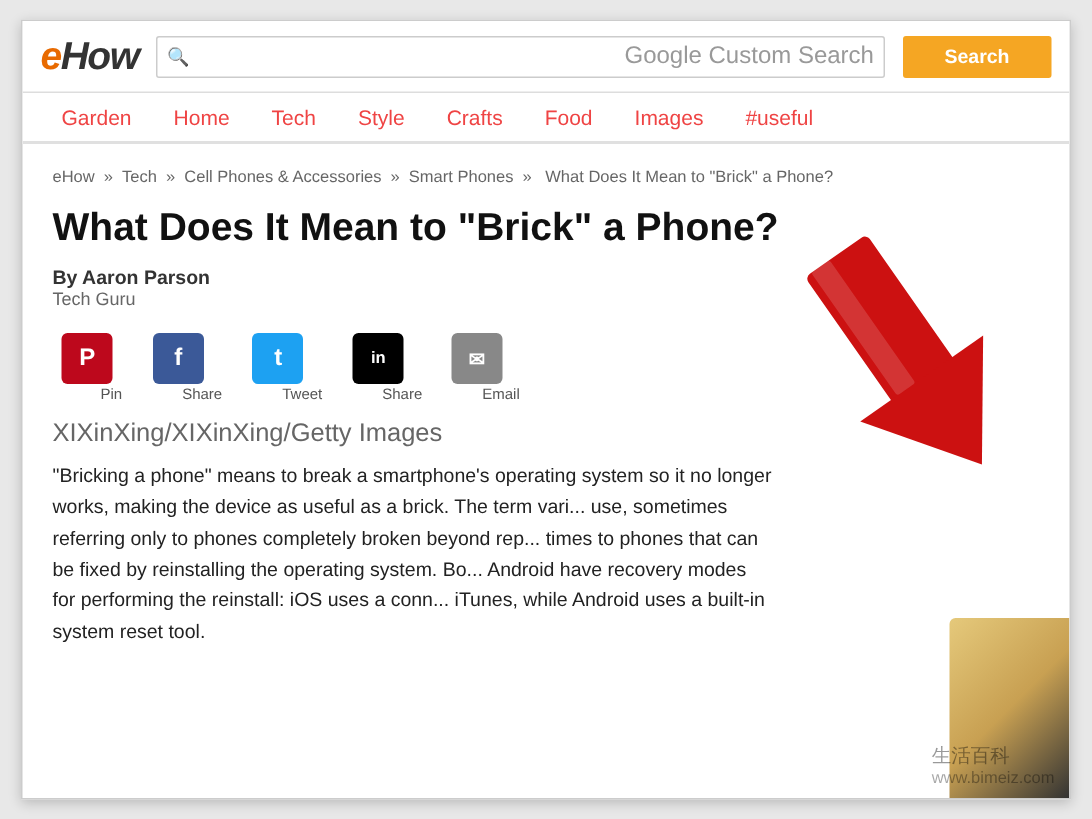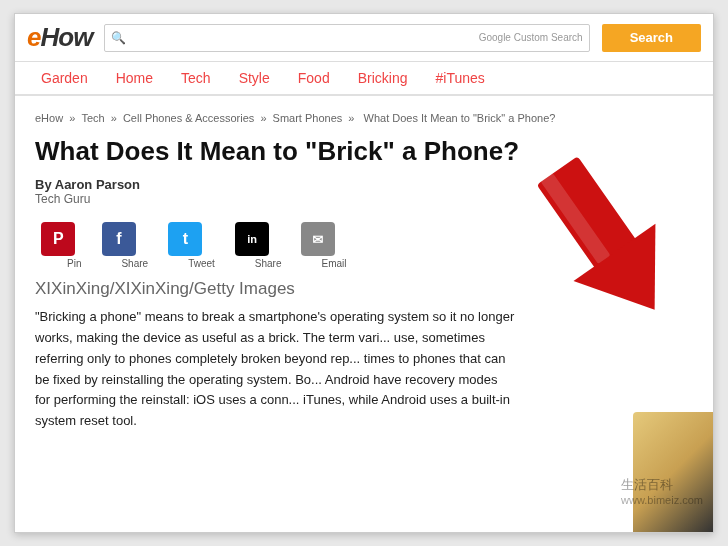--- a/index.html
+++ b/index.html
@@ -58,21 +58,21 @@
       font-size: 12px;
     }
     .search-input {
       border: none;
       outline: none;
       flex: 1;
       font-size: 13px;
       color: #333;
     }
     .google-label {
-      font-size: 10px;
+      font-size: 16px;
       color: #999;
     }
     .search-button {
       background: #f5a623;
       border: none;
       color: #fff;
       font-weight: bold;
       font-size: 13px;
       padding: 0 28px;
       height: 28px;
@@ -179,21 +179,21 @@
       position: absolute;
       right: 20px;
       top: 30px;
       width: 200px;
       height: 200px;
       pointer-events: none;
     }
     
     .watermark {
       position: absolute;
-      bottom: 26px;
+      bottom: 7px;
       right: 10px;
       font-size: 11px;
       color: rgba(0,0,0,0.35);
     }
     .watermark-cn {
       font-size: 13px;
       color: rgba(0,0,0,0.4);
     }
     
     .side-image {
@@ -221,23 +221,24 @@
       <span class="google-label">Google Custom Search</span>
     </div>
     <button class="search-button">Search</button>
   </div>
 
   <div class="nav-bar">
     <div class="nav-item">Garden</div>
     <div class="nav-item">Home</div>
     <div class="nav-item">Tech</div>
     <div class="nav-item">Style</div>
+    <div class="nav-item">Crafts</div>
     <div class="nav-item">Food</div>
-    <div class="nav-item">Bricking</div>
-    <div class="nav-item">#iTunes</div>
+    <div class="nav-item">Images</div>
+    <div class="nav-item">#useful</div>
   </div>
 
   <div class="content">
 
     <div class="breadcrumb">
       <a href="#">eHow</a>
       <span> » </span>
       <a href="#">Tech</a>
       <span> » </span>
       <a href="#">Cell Phones &amp; Accessories</a>

